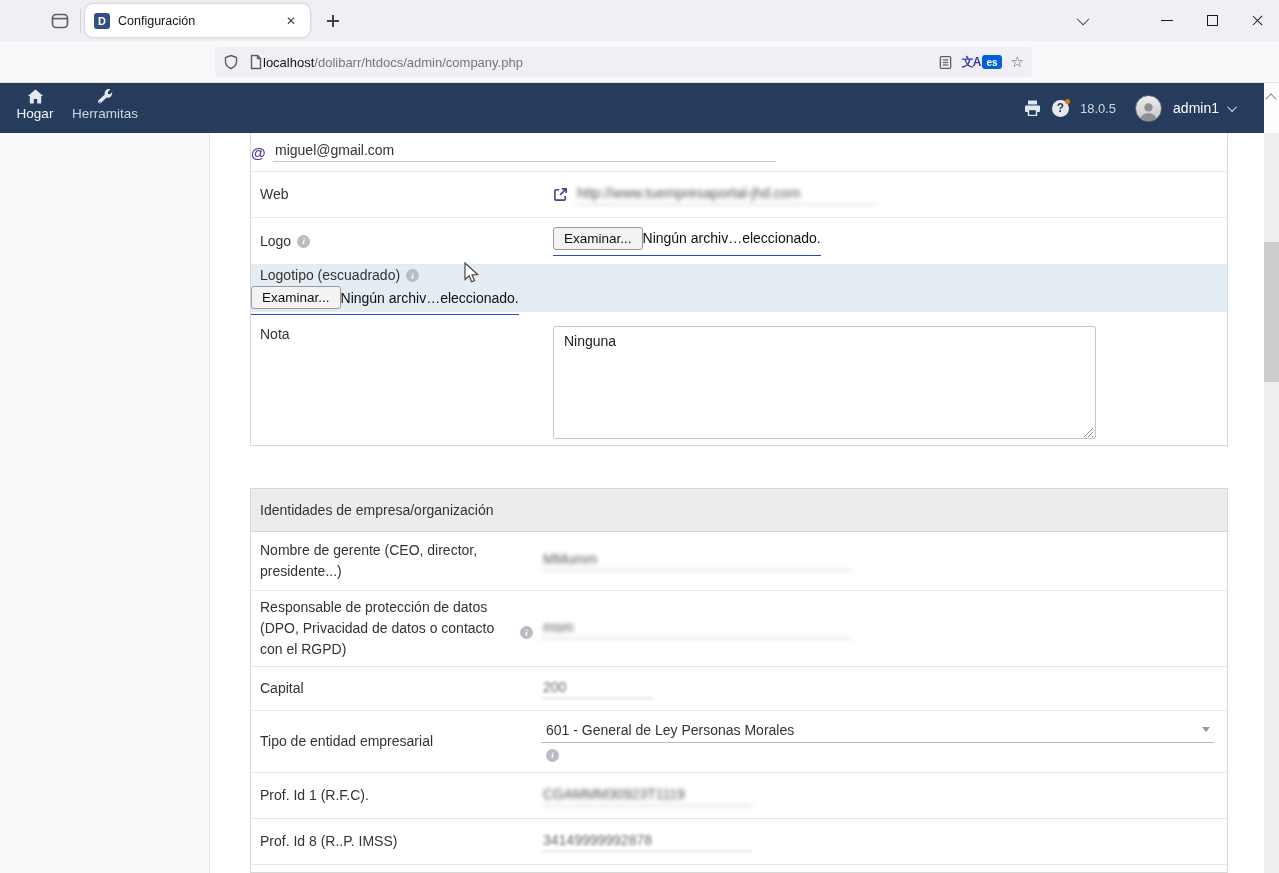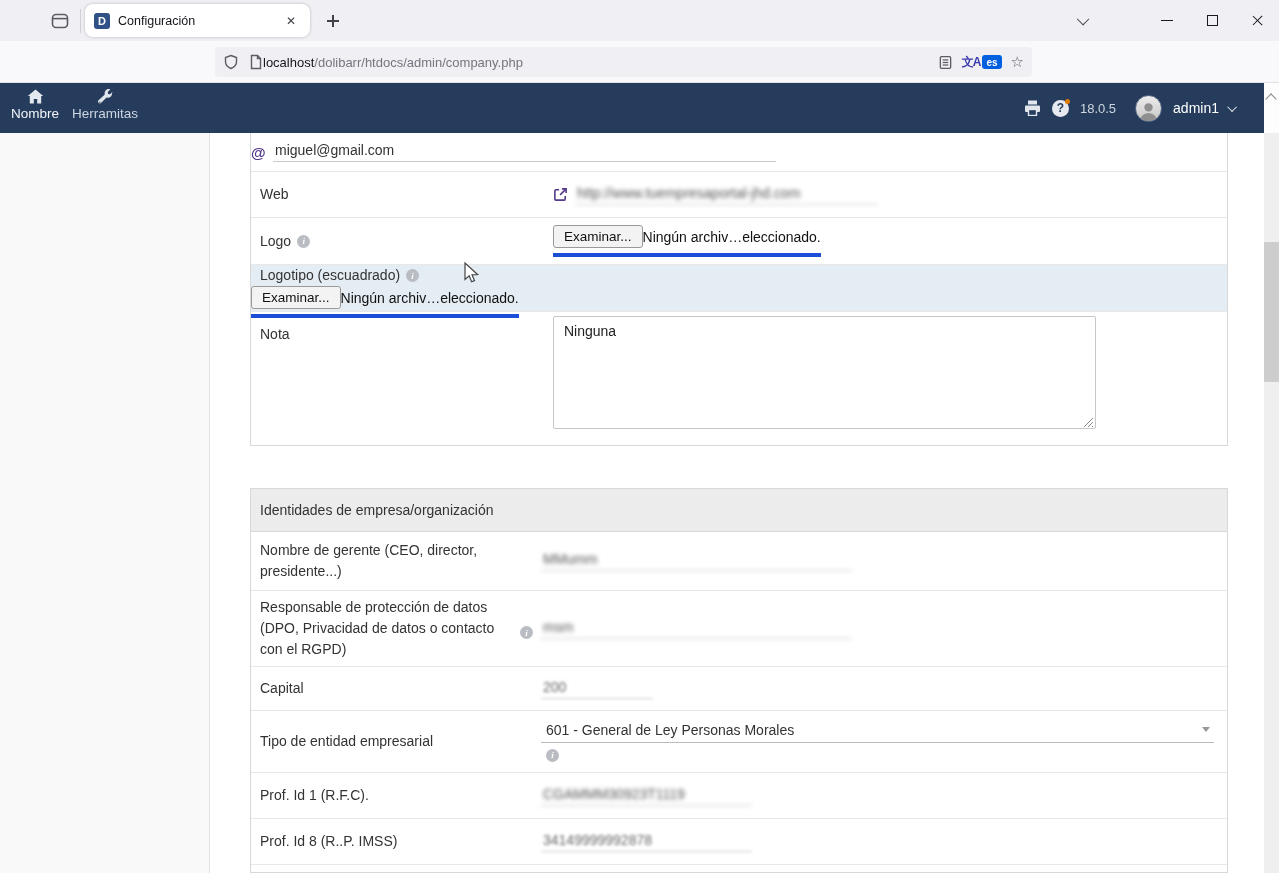--- a/index.html
+++ b/index.html
@@ -68,24 +68,24 @@
   .row.hl { background:#e4ecf4;flex-direction:column; }
   .cell-l { display:flex; align-items:center; padding-left:9px; font-size:14px; color:#333; line-height:21px; }
   .tbl1 .cell-l { width:302px; }
   .tbl2 .cell-l { width:290px; }
   .cell-v { flex:1; display:flex; align-items:center; }
   .line-input { border:none; border-bottom:1px solid #c9c9c9; background:transparent; font-family:"Liberation Sans",sans-serif; font-size:14px; color:#333; padding:0 0 3px 2px; outline:none; }
   .blurred { filter:blur(2px); color:#555; }
   .blur-soft { filter:blur(1.4px); color:#666; }
   .picto { width:22px; color:#54398c; font-size:15px; font-weight:bold; display:flex; justify-content:flex-start; }
   .info-icon { display:inline-flex; width:13px; height:13px; border-radius:50%; background:#b9bdc3; color:#fff; font:italic bold 9px "Liberation Serif",serif; align-items:center; justify-content:center; margin-left:6px; flex:0 0 13px; }
-  .filewrap { display:flex; align-items:center; padding-bottom:5px; border-bottom:4px solid #1d4ed8; }
+  .filewrap { display:flex; align-items:center; padding-bottom:5px; border-bottom:1px solid #1d4ed8; }
   .browse-btn { font-family:"Liberation Sans",sans-serif; font-size:13.5px; color:#111; background:#f3f3f3; border:1px solid #9a9a9a; border-radius:3px; padding:3px 10px; }
   .file-status { font-size:14px; color:#111; margin-left:0; }
-  .ta-wrap { position:relative; margin-top:4px; }
+  .ta-wrap { position:relative; margin-top:14px; }
   textarea.note { width:543px; height:113px; border:1px solid #c6c6c6; border-radius:2px; font-family:"Liberation Sans",sans-serif; font-size:14px; color:#222; padding:6px 10px; resize:none; outline:none; }
   .resize-grip { position:absolute; right:2px; bottom:5px; pointer-events:none; }
 
   .sect-head { height:43px; background:#ececec; border-bottom:1px solid #d8d8d8; display:flex; align-items:center; padding-left:9px; font-size:14px; color:#333; }
   .selectline { width:673px; border-bottom:1px solid #bbb; display:flex; align-items:center; padding:0 4px 4px 5px; font-size:14px; color:#333; }
   .sel-arrow { margin-left:auto; width:0; height:0; border-left:4px solid transparent; border-right:4px solid transparent; border-top:5px solid #999; }
 
   
   .scrollcol { position:absolute; right:0; top:83px; width:15px; height:790px; background:#fdfdfd; }
   .scrollcol .arrow-up { position:absolute; left:3px; top:12px; width:8px; height:8px; border-left:1.5px solid #8a8a8a; border-top:1.5px solid #8a8a8a; transform:rotate(45deg); }
@@ -187,21 +187,21 @@
           <span></span>
         </div>
     </div>
   </div>
 
   <div class="dolbar">
     <div class="menu-item" style="left:10px; width:50px; color:#f2f5f8;">
       <svg width="17" height="15" viewBox="0 0 17 15">
           <path d="M8.5 0.5L0.8 7h2v7.5h4V10h3.4v4.5h4V7h2z" fill="#e3e8ee"></path>
         </svg>
-      <span class="mi-label">Nombre</span>
+      <span class="mi-label">Hogar</span>
     </div>
     <div class="menu-item" style="left:66px; width:78px;">
       <svg width="15" height="15" viewBox="0 0 512 512">
           <path fill="#dfe4ea" d="M507.73 109.1c-2.24-9.03-13.54-12.09-20.12-5.51l-74.36 74.36-67.88-11.31-11.31-67.88 74.36-74.36c6.62-6.62 3.43-17.9-5.66-20.16-47.38-11.74-99.55-.91-136.58 36.12-39.64 39.64-50.55 97.1-34.05 147.2L18.74 381.68c-24.99 24.99-24.99 65.51 0 90.5 24.99 24.99 65.51 24.99 90.5 0l183.34-183.34c50.11 16.71 107.67 5.93 147.45-33.84 37.03-37.03 47.84-89.2 36.12-136.58zM64 472c-13.25 0-24-10.75-24-24 0-13.26 10.75-24 24-24s24 10.74 24 24c0 13.25-10.75 24-24 24z"></path>
         </svg>
       <span class="mi-label">Herramitas</span>
     </div>
     <div class="caret-up"></div>
     <div class="dolright">
       <svg width="17" height="16" viewBox="0 0 17 16">

